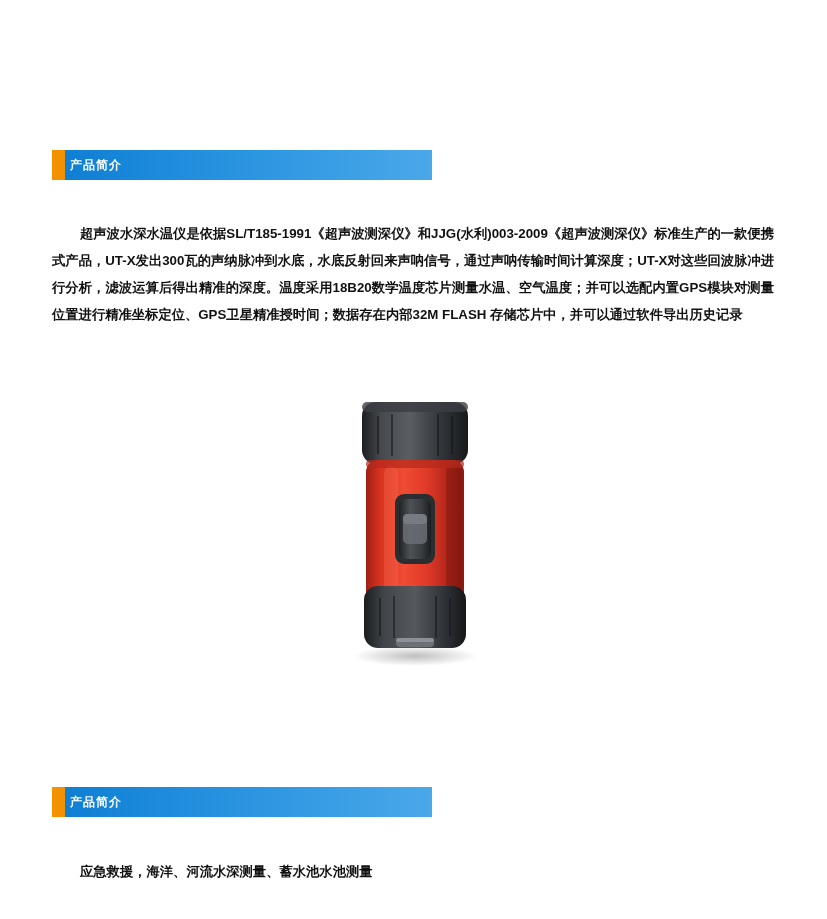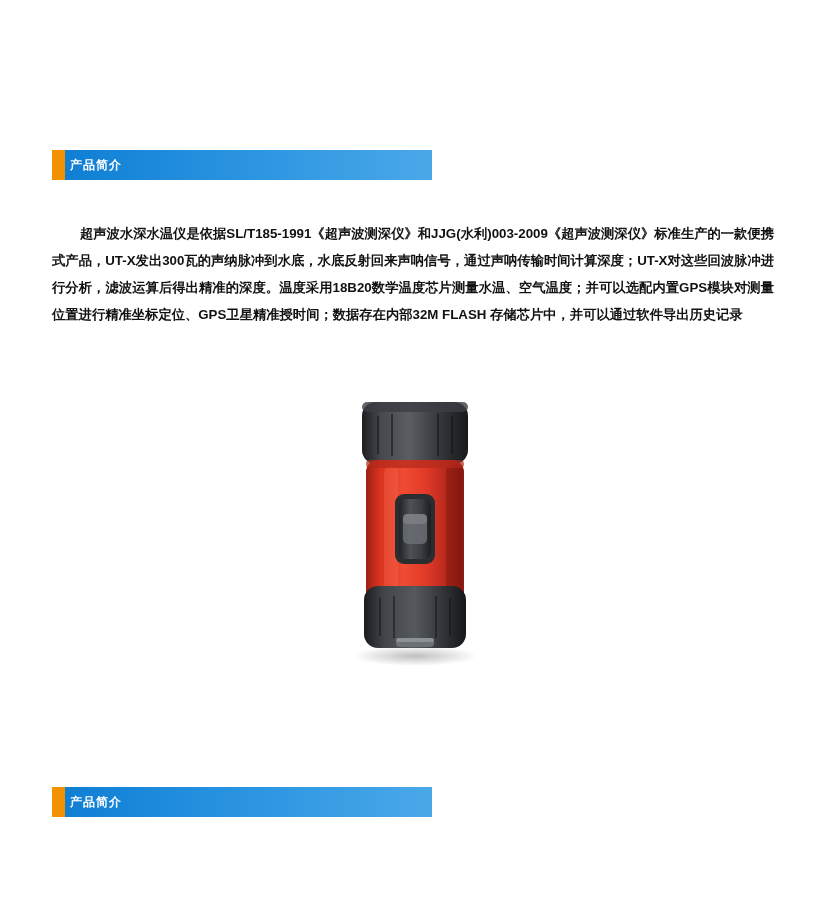--- a/index.html
+++ b/index.html
@@ -175,14 +175,15 @@
     </svg>
   </div>
 
   <div class="section-header" id="usage-header">
     <div class="accent"></div>
     <div class="bar">
       <span class="label">产品简介</span>
     </div>
   </div>
 
+  <p class="body-text" id="usage-text">应急救援，海洋、河流水深测量、蓄水池水池测量</p>
 
 </div>
 
 </body></html>

